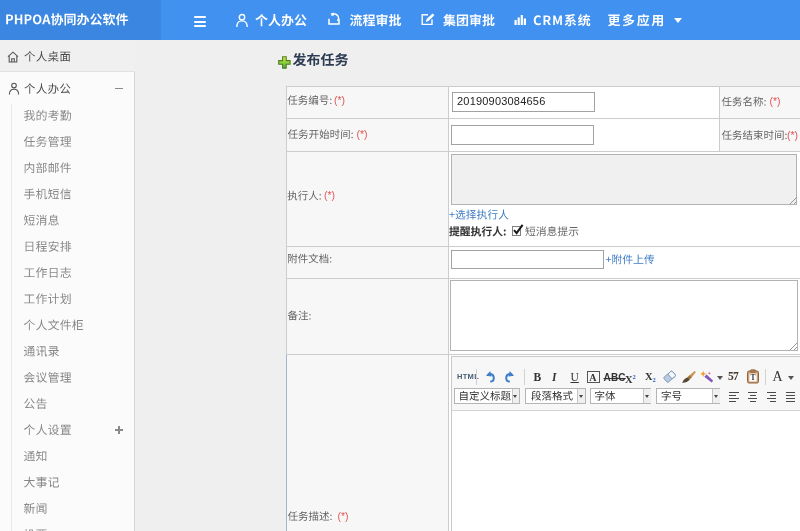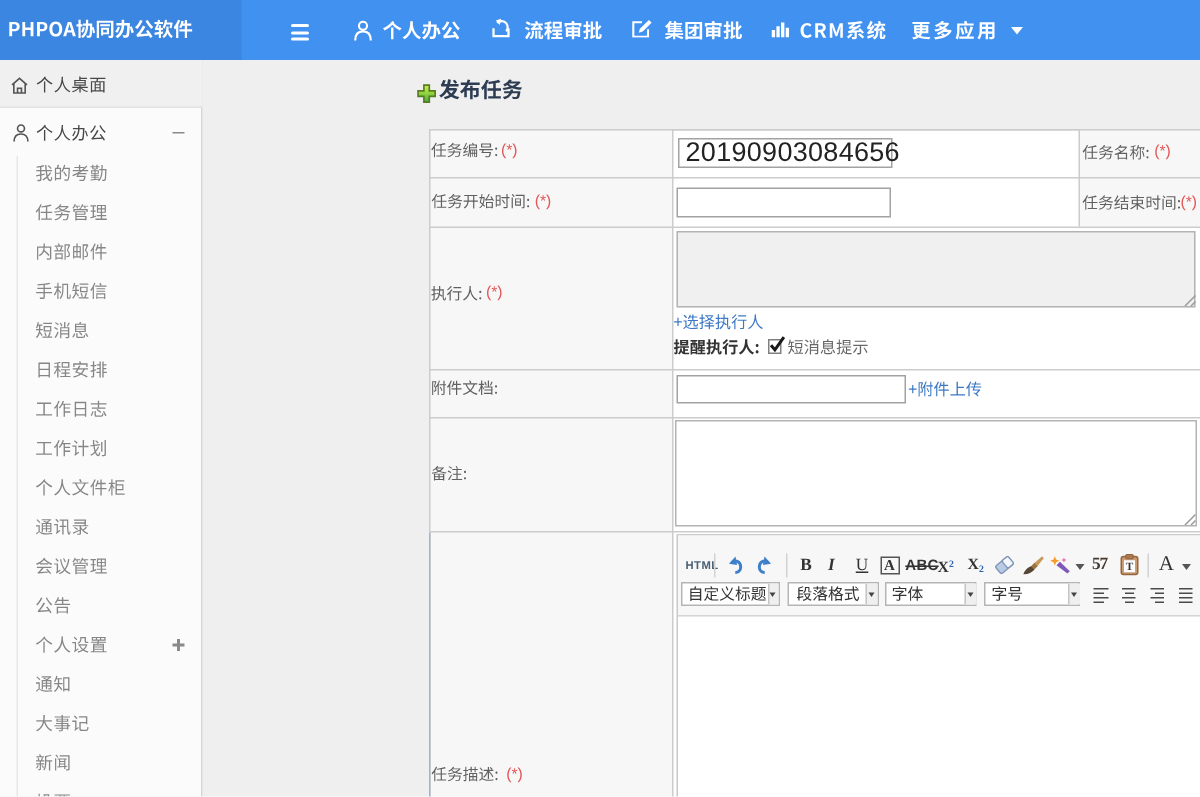--- a/index.html
+++ b/index.html
@@ -27,21 +27,21 @@
 <div class="abs" style="left:285.5px;top:245.6px;width:524.5px;height:1px;background:#cccccc"></div>
 <div class="abs" style="left:285.5px;top:278.0px;width:524.5px;height:1px;background:#cccccc"></div>
 <div class="abs" style="left:285.5px;top:353.8px;width:524.5px;height:1px;background:#cccccc"></div>
 <div class="abs" style="left:447.6px;top:85.6px;width:1px;height:654.4px;background:#cccccc"></div>
 <div class="abs" style="left:719.1px;top:85.6px;width:1px;height:65.6px;background:#cccccc"></div>
 <div class="abs" style="left:285.5px;top:85.6px;width:524.5px;height:1px;background:#cccccc"></div>
 <div class="abs" style="left:285.5px;top:85.6px;width:1px;height:654.4px;background:#cccccc"></div>
 <div class="abs" style="left:451.5px;top:91.5px;width:143px;height:20px;background:#fff;border:1px solid #a2a2a2;"></div>
 <div class="abs" style="left:451px;top:124.5px;width:143px;height:20px;background:#fff;border:1px solid #a2a2a2;"></div>
 <div class="abs" style="left:451px;top:249.6px;width:152.5px;height:19.8px;background:#fff;border:1px solid #a2a2a2;"></div>
-<div class="abs" style="left:457px;top:95px;font-size:18px;color:#222;line-height:13px;letter-spacing:0.2px">20190903084656</div>
+<div class="abs" style="left:457px;top:95px;font-size:11px;color:#222;line-height:13px;letter-spacing:0.2px">20190903084656</div>
 <div class="abs" style="left:451px;top:153.8px;width:346px;height:50.8px;background:#f0f0f0;border:1px solid #b3b3b3"></div>
 <div class="abs" style="left:450px;top:279.5px;width:347.5px;height:71px;background:#fff;border:1px solid #b3b3b3"></div>
 <svg class="abs" style="left:788.5px;top:195.5px" width="9" height="9">
       <path d="M8 1 L1 8 M8 5 L5 8" stroke="#9a9a9a" stroke-width="1" fill="none"></path>
     </svg>
 <svg class="abs" style="left:789px;top:341.5px" width="9" height="9">
       <path d="M8 1 L1 8 M8 5 L5 8" stroke="#9a9a9a" stroke-width="1" fill="none"></path>
     </svg>
 <div class="abs" style="left:511.8px;top:226.3px;width:9.5px;height:9.5px;background:#fff;border:1px solid #808080"></div>
 <svg class="abs" style="left:511.8px;top:223.3px" width="12" height="13">

